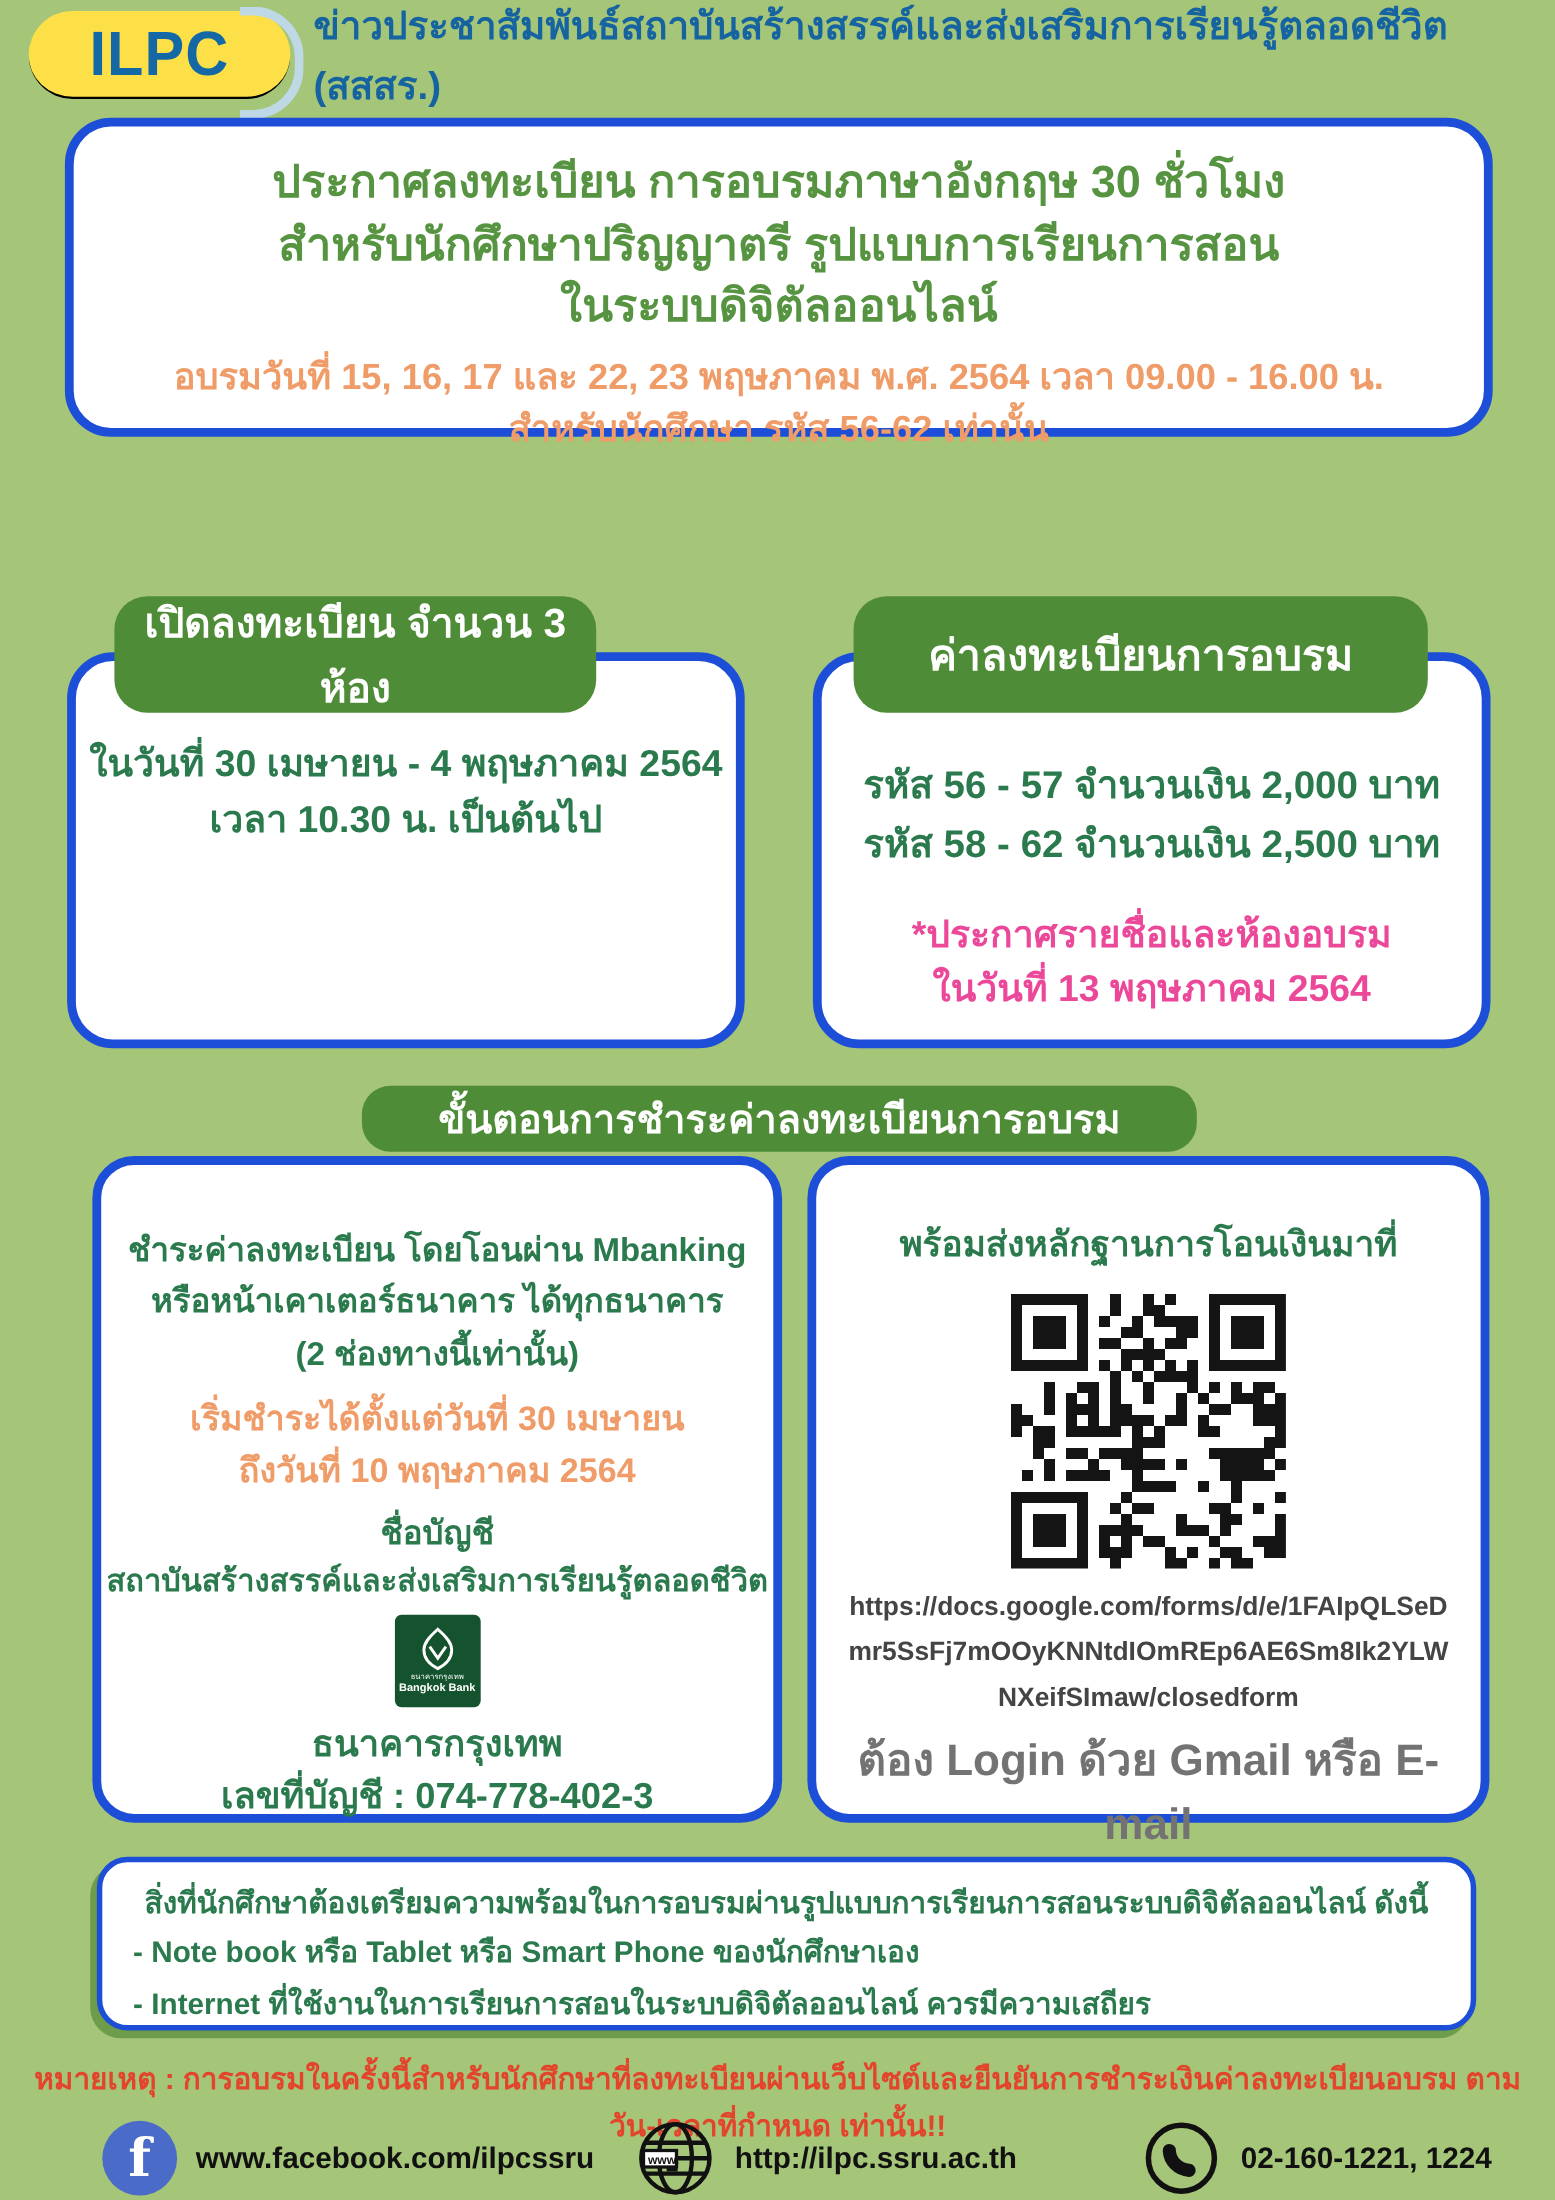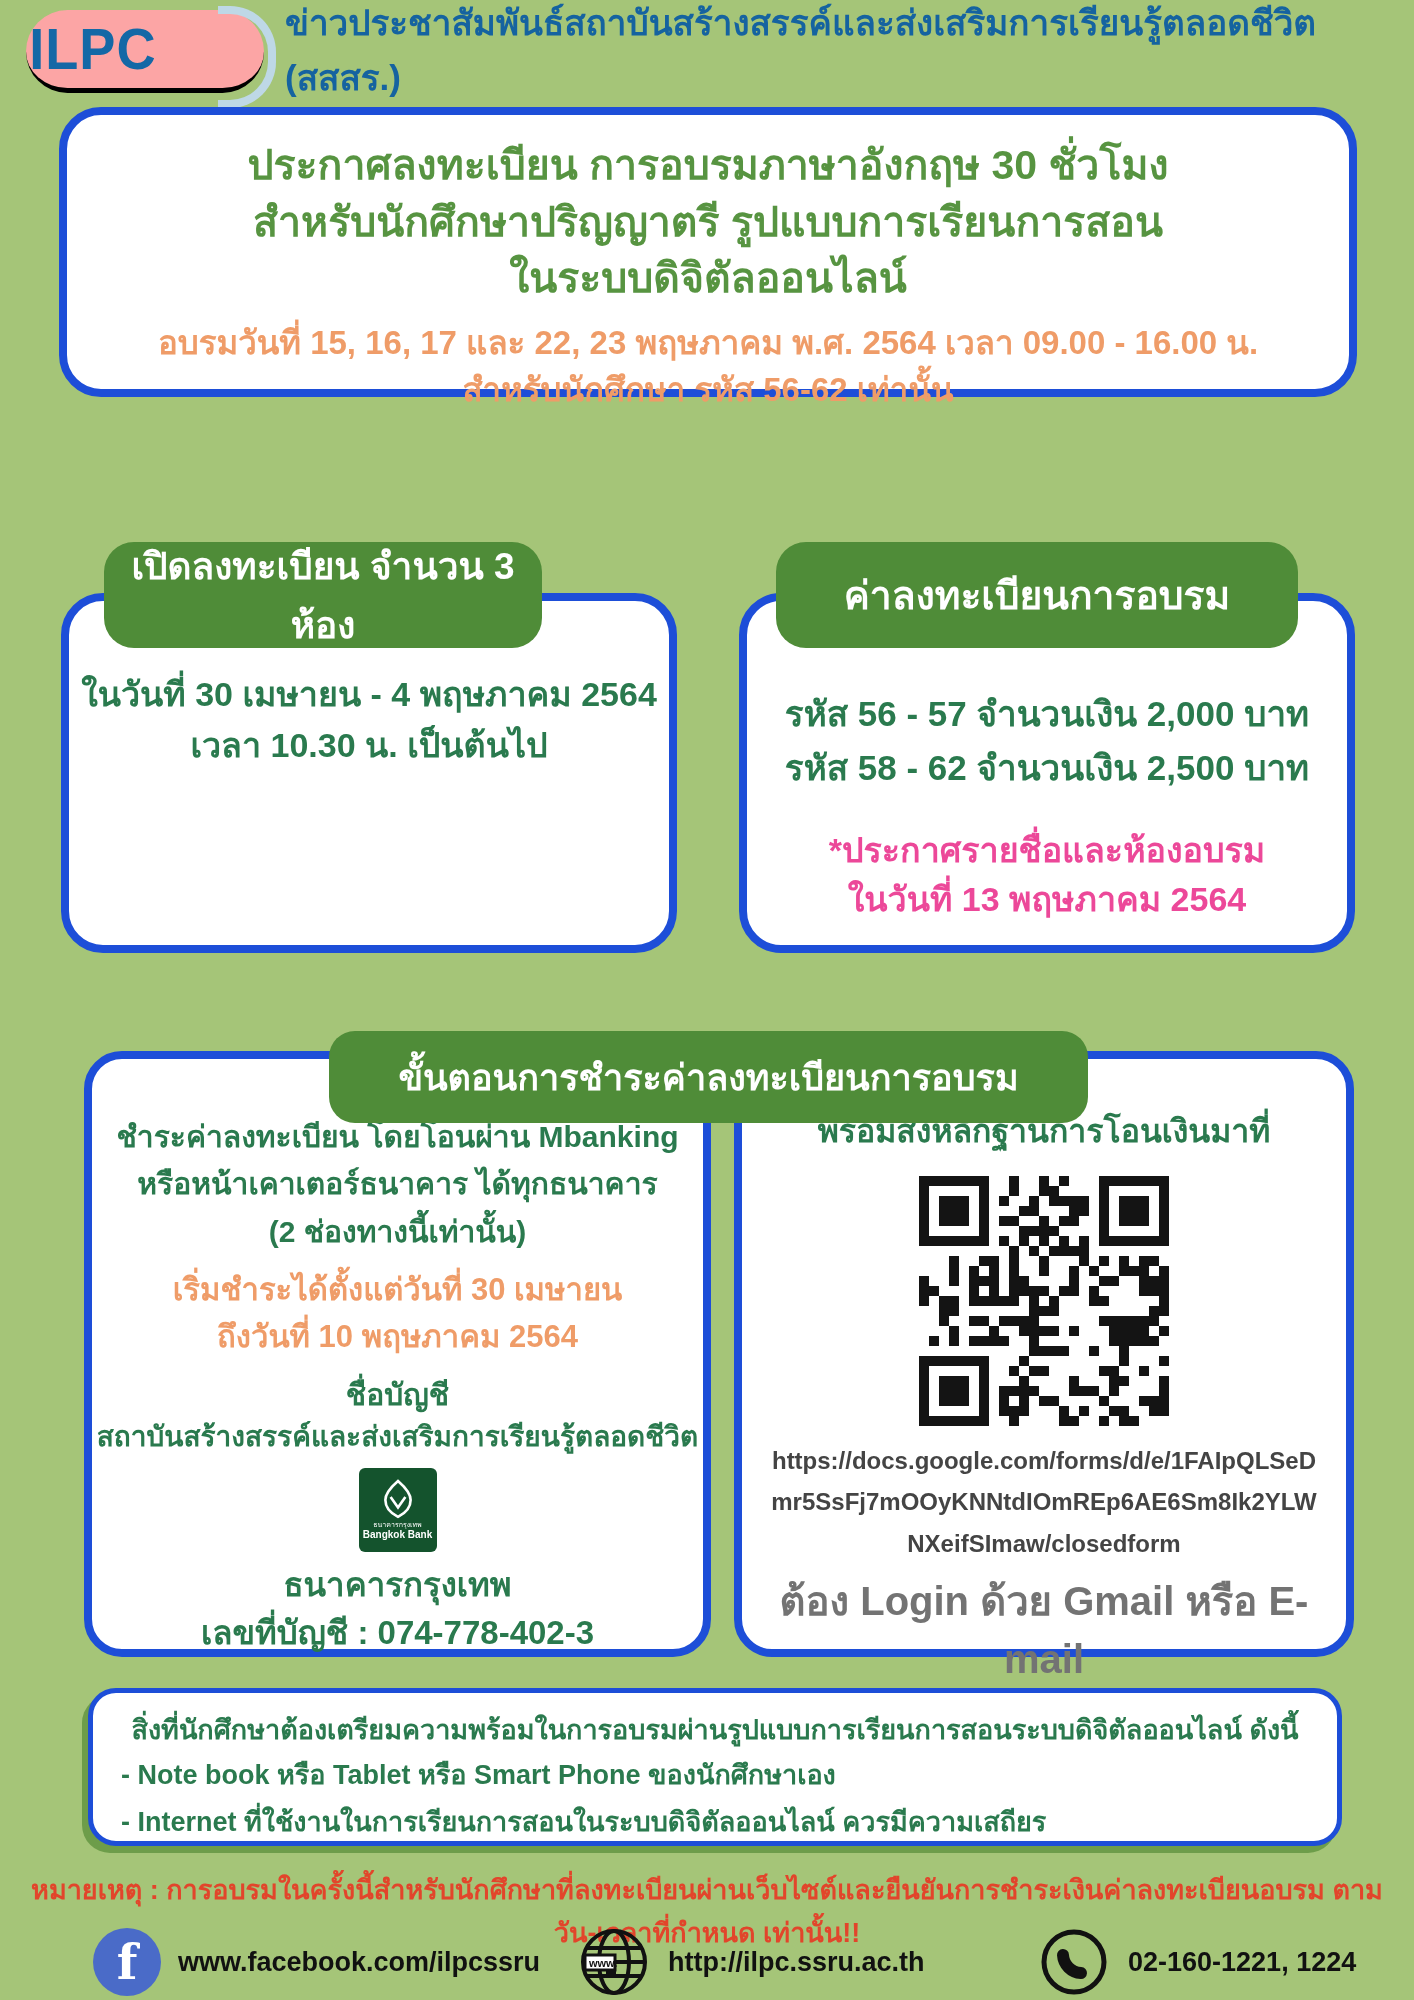--- a/index.html
+++ b/index.html
@@ -1,22 +1,22 @@
 <!DOCTYPE html>
 <html><head>
 <meta charset="utf-8">
 <style>
   html,body{margin:0;padding:0;background:#a5c578;}
   .page{position:relative;width:1414px;height:2000px;background:#a5c578;
         font-family:"Liberation Sans",sans-serif;overflow:hidden;}
 
   
-  .logo-pill{position:absolute;left:26px;top:10px;width:238px;height:78px;background:#fca5a5;
-             border-radius:44px;display:flex;align-items:center;
-             border-bottom:5px solid #000000;}
+  .logo-pill{position:absolute;left:26px;top:10px;width:238px;height:78px;background:#fde047;
+             border-radius:44px;display:flex;align-items:center;justify-content:center;
+             border-bottom:2px solid #000000;}
   .logo-pill::after{content:"";position:absolute;right:-12px;top:-4px;width:50px;height:86px;
              border:8px solid #bed8e6;border-left:none;border-radius:0 46px 46px 0;}
   .logo-text{font-size:57px;font-weight:800;color:#1468a6;letter-spacing:1px;transform:scaleX(.95);}
   .header-title{position:absolute;left:285px;top:0;width:1118px;height:100px;display:flex;
              align-items:center;justify-content:center;color:#1563a0;font-size:35px;font-weight:800;}
 
   
   .card{position:absolute;background:#fff;border:8px solid #1d4ed8;border-radius:42px;
         box-sizing:border-box;text-align:center;z-index:1;}
   .pill{position:absolute;background:#4f8c38;border-radius:30px;color:#fff;font-weight:800;
@@ -35,21 +35,21 @@
   .rooms{margin-top:10px;}
   .room{font-size:32px;font-weight:700;color:#2a7a4e;line-height:1.72;}
 
   .fee-pill{left:776px;top:542px;width:522px;height:106px;font-size:39px;}
   .fee-card{left:739px;top:593px;width:616px;height:360px;padding-top:86px;}
   .fee-row{font-size:35px;font-weight:800;color:#2a7a4e;line-height:1.55;}
   .fee-note{margin-top:30px;}
   .fee-note-line{font-size:34px;font-weight:800;color:#ec4899;line-height:1.45;}
 
   
-  .pay-pill{left:329px;top:987px;width:759px;height:92px;border-radius:26px;font-size:36px;margin-top:44px;}
+  .pay-pill{left:329px;top:987px;width:759px;height:60px;border-radius:26px;font-size:36px;}
   .pay-left{left:84px;top:1051px;width:627px;height:606px;padding-top:54px;border-radius:38px;}
   .pm-line{font-size:30px;font-weight:800;color:#2a7a4e;line-height:1.58;}
   .pay-period{margin-top:12px;}
   .pp-line{font-size:31px;font-weight:800;color:#ef9c68;line-height:1.5;}
   .acc-label{margin-top:12px;font-size:30px;font-weight:800;color:#2a7a4e;line-height:1.5;}
   .acc-name{font-size:28px;font-weight:800;color:#2a7a4e;line-height:1.45;}
   .bank-logo{width:78px;height:84px;background:#14532d;border-radius:6px;margin:10px auto 8px;
              display:flex;flex-direction:column;align-items:center;justify-content:center;}
   .bank-logo .th{font-size:7px;color:#fff;line-height:1.1;margin-top:2px;}
   .bank-logo .en{font-size:10px;color:#fff;font-weight:800;line-height:1.1;}

